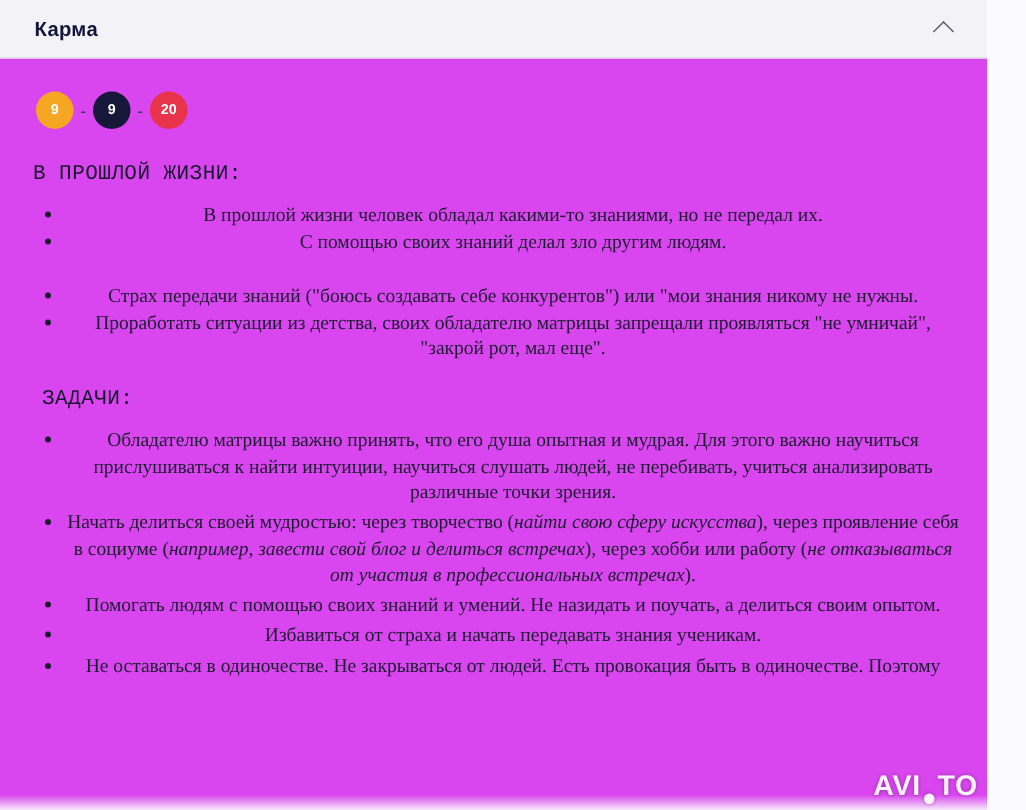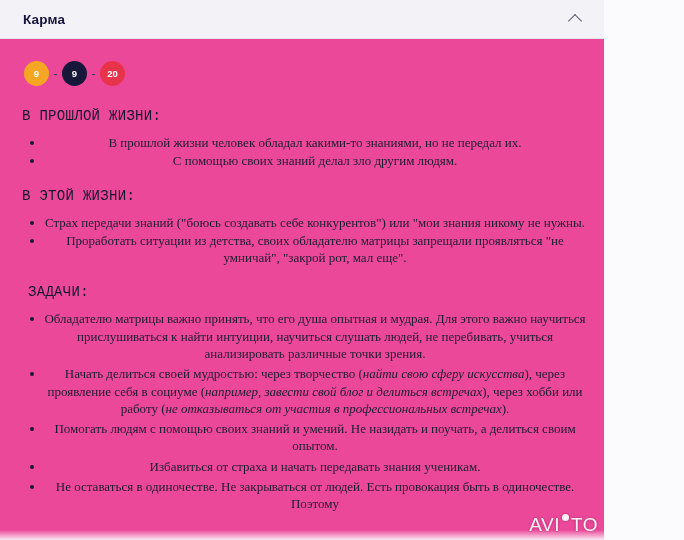--- a/index.html
+++ b/index.html
@@ -9,23 +9,23 @@
   body {
     width: 684px;
     height: 540px;
     overflow: hidden;
     background: #fbfbfd;
     font-family: "Liberation Serif", serif;
     color: #1a1a2e;
   }
   .page {
     position: relative;
-    width: 604px;
+    width: 658px;
     height: 540px;
-    background: #ec4899;
+    background: #d946ef;
     overflow: hidden;
   }
   
   .header {
     height: 39px;
     background: #f3f3f7;
     border-bottom: 1px solid #e3e3ea;
     display: flex;
     align-items: center;
     padding: 0 20px 0 23px;
@@ -126,23 +126,23 @@
   ul.list.tight li { margin-bottom: 1px; }
 
   em { font-style: italic; }
 
   
   .watermark {
     position: absolute;
     right: 6px;
     bottom: 4px;
     display: flex;
-    align-items: flex-start;
-    font-family: "Liberation Sans", sans-serif;
-    font-weight: normal;
+    align-items: flex-end;
+    font-family: "Liberation Sans", sans-serif;
+    font-weight: bold;
     font-size: 19px;
     color: #ffffff;
     text-shadow: 0 0 3px rgba(0,0,0,.35);
     opacity: .92;
     letter-spacing: .5px;
   }
   .watermark .avito-dot {
     width: 7px;
     height: 7px;
     border-radius: 50%;
@@ -181,21 +181,20 @@
       <span class="dash">-</span>
       <span class="badge" style="background:#e8344a">20</span>
     </div>
 
     <p class="section-title">В ПРОШЛОЙ ЖИЗНИ:</p>
     <ul class="list tight">
       <li>В прошлой жизни человек обладал какими-то знаниями, но не передал их.</li>
       <li>С помощью своих знаний делал зло другим людям.</li>
     </ul>
 
-    <p class="section-title">В ЭТОЙ ЖИЗНИ:</p>
     <ul class="list tight">
       <li>Страх передачи знаний ("боюсь создавать себе конкурентов") или "мои знания никому не нужны.</li>
       <li>Проработать ситуации из детства, своих обладателю матрицы запрещали проявляться "не умничай", "закрой рот, мал еще".</li>
     </ul>
 
     <p class="section-title indent">ЗАДАЧИ:</p>
     <ul class="list">
       <li>Обладателю матрицы важно принять, что его душа опытная и мудрая. Для этого важно научиться прислушиваться к найти интуиции, научиться слушать людей, не перебивать, учиться анализировать различные точки зрения.</li>
       <li>Начать делиться своей мудростью: через творчество (<em>найти свою сферу искусства</em>), через проявление себя в социуме (<em>например, завести свой блог и делиться встречах</em>), через хобби или работу (<em>не отказываться от участия в профессиональных встречах</em>).</li>
       <li>Помогать людям с помощью своих знаний и умений. Не назидать и поучать, а делиться своим опытом.</li>

